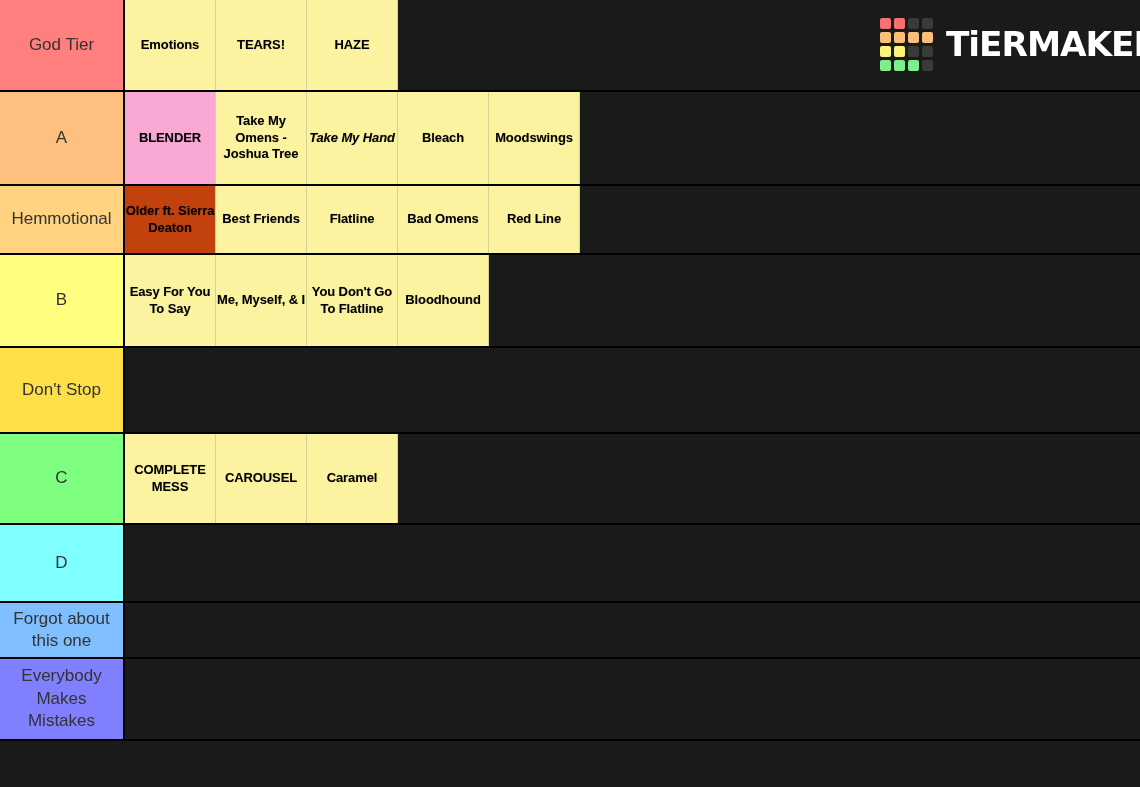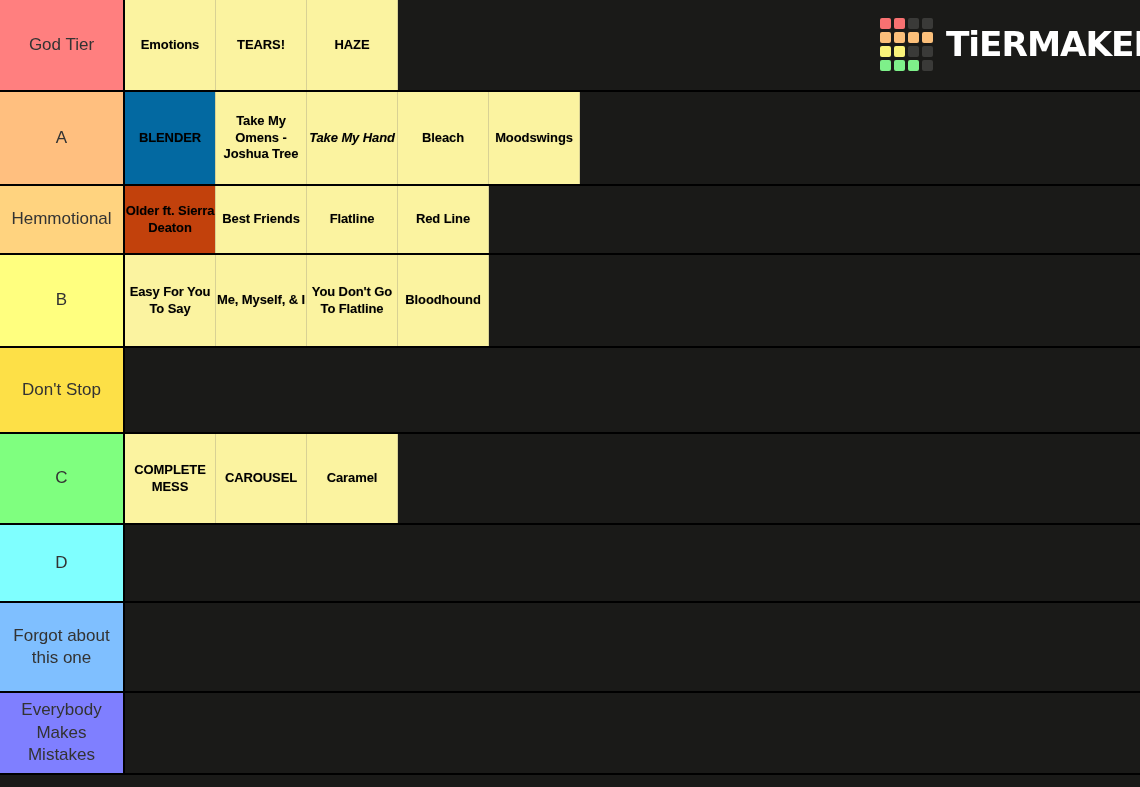--- a/index.html
+++ b/index.html
@@ -114,33 +114,34 @@
         <div class="tier-label" style="background: rgb(255, 127, 127);">God Tier</div>
         <div class="tier-items">
           <div class="tier-item" style="background: rgb(251, 243, 160);">Emotions</div>
           <div class="tier-item" style="background: rgb(251, 243, 160);">TEARS!</div>
           <div class="tier-item" style="background: rgb(251, 243, 160);">HAZE</div>
         </div>
       </div>
       <div class="tier-row" style="height: 94px;">
         <div class="tier-label" style="background: rgb(255, 191, 127);">A</div>
         <div class="tier-items">
-          <div class="tier-item" style="background: #0369a1;">BLENDER</div>
+          <div class="tier-item" style="background: #f9a8d4;">BLENDER</div>
           <div class="tier-item wrap" style="background: rgb(251, 243, 160);">Take My Omens - Joshua Tree</div>
           <div class="tier-item wrap" style="background: rgb(251, 243, 160); font-style: italic;">Take My Hand</div>
           <div class="tier-item" style="background: rgb(251, 243, 160);">Bleach</div>
           <div class="tier-item" style="background: rgb(251, 243, 160);">Moodswings</div>
         </div>
       </div>
       <div class="tier-row" style="height: 69px;">
         <div class="tier-label" style="background: rgb(255, 211, 127);">Hemmotional</div>
         <div class="tier-items">
           <div class="tier-item wrap" style="background: #c2410c;">Older ft. Sierra Deaton</div>
           <div class="tier-item wrap" style="background: rgb(251, 243, 160);">Best Friends</div>
           <div class="tier-item" style="background: rgb(251, 243, 160);">Flatline</div>
+          <div class="tier-item" style="background: rgb(251, 243, 160);">Bad Omens</div>
           <div class="tier-item" style="background: rgb(251, 243, 160);">Red Line</div>
         </div>
       </div>
       <div class="tier-row" style="height: 93px;">
         <div class="tier-label" style="background: rgb(255, 255, 127);">B</div>
         <div class="tier-items">
           <div class="tier-item wrap" style="background: rgb(251, 243, 160);">Easy For You To Say</div>
           <div class="tier-item wrap" style="background: rgb(251, 243, 160);">Me, Myself, &amp; I</div>
           <div class="tier-item wrap" style="background: rgb(251, 243, 160);">You Don't Go To Flatline</div>
           <div class="tier-item" style="background: rgb(251, 243, 160);">Bloodhound</div>
@@ -155,21 +156,21 @@
         <div class="tier-items">
           <div class="tier-item wrap" style="background: rgb(251, 243, 160);">COMPLETE MESS</div>
           <div class="tier-item" style="background: rgb(251, 243, 160);">CAROUSEL</div>
           <div class="tier-item" style="background: rgb(251, 243, 160);">Caramel</div>
         </div>
       </div>
       <div class="tier-row" style="height: 78px;">
         <div class="tier-label" style="background: rgb(127, 255, 255);">D</div>
         <div class="tier-items"></div>
       </div>
-      <div class="tier-row" style="height: 90px;">
+      <div class="tier-row" style="height: 56px;">
         <div class="tier-label" style="background: rgb(127, 191, 255);">Forgot about this one</div>
         <div class="tier-items"></div>
       </div>
       <div class="tier-row" style="height: 82px;">
         <div class="tier-label" style="background: rgb(127, 127, 255);">Everybody Makes Mistakes</div>
         <div class="tier-items"></div>
       </div>
     </div>
 
   <div id="logo">

